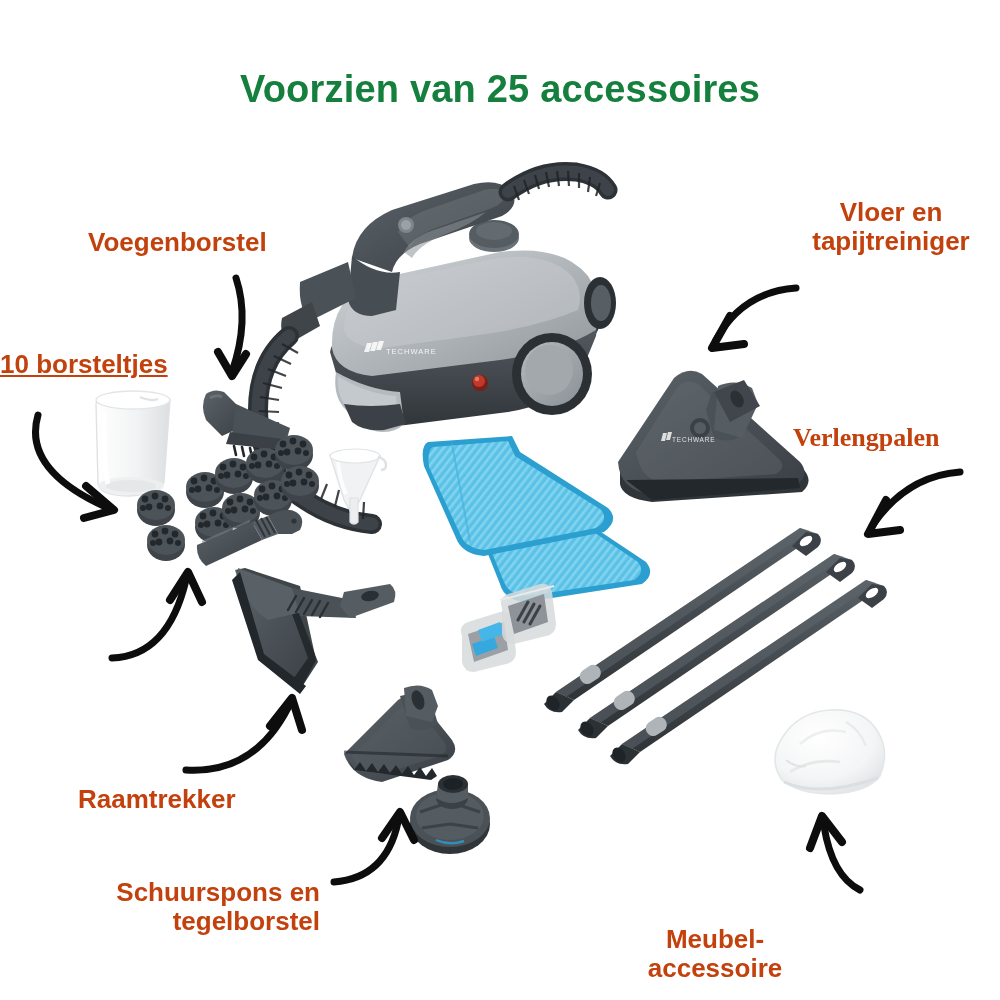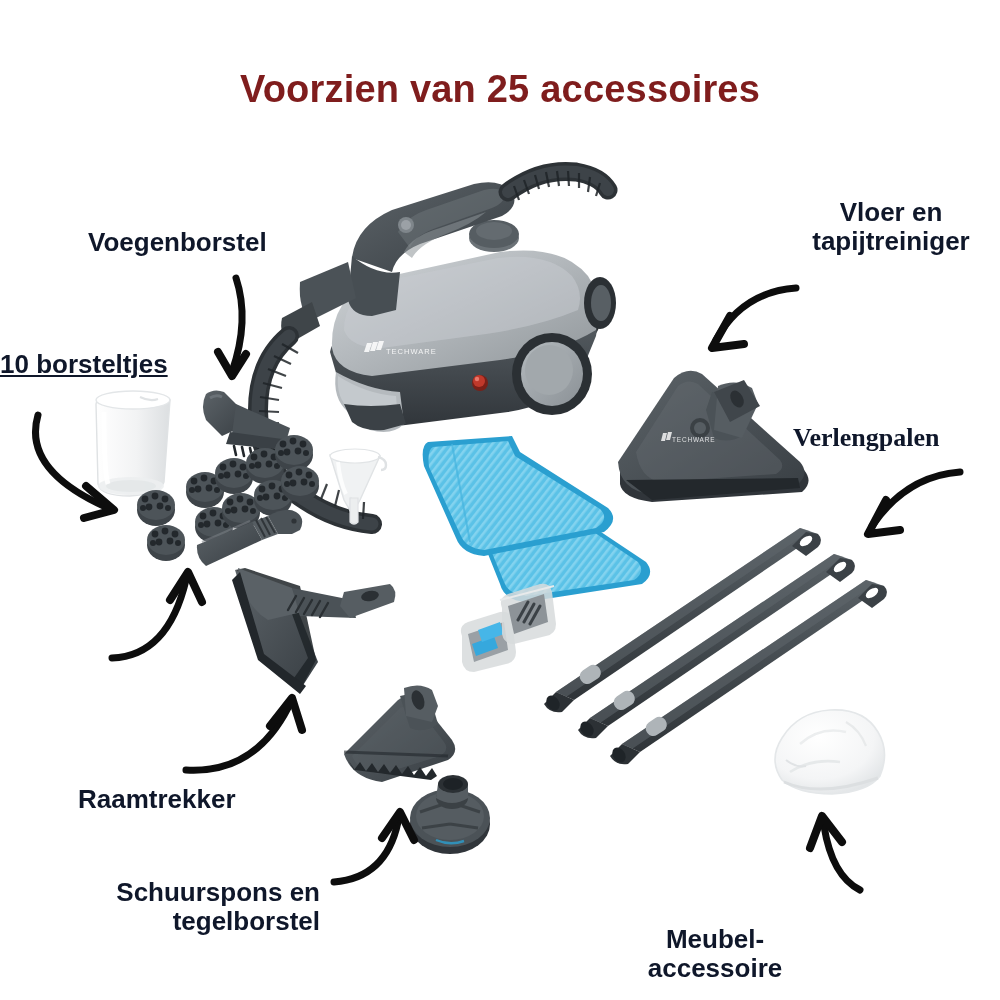--- a/index.html
+++ b/index.html
@@ -9,24 +9,24 @@
     font-family:"Liberation Sans", sans-serif;
     overflow:hidden;
     position:relative;
     -webkit-font-smoothing:antialiased;
   }
   #stage{position:absolute;left:0;top:0;width:1000px;height:1000px;}
 
   
   .title{
     position:absolute;width:1000px;text-align:center;top:68px;left:0;
-    font-size:38px;font-weight:bold;color:#7f1d1d;letter-spacing:.2px;
+    font-size:38px;font-weight:bold;color:#15803d;letter-spacing:.2px;
   }
   .lbl{
-    position:absolute;font-size:26px;font-weight:bold;color:#0f172a;
+    position:absolute;font-size:26px;font-weight:bold;color:#c2410c;
     line-height:1.12;white-space:pre-line;
   }
   .lbl.c{text-align:center;}
 
   
   svg.art{position:absolute;left:0;top:0;width:1000px;height:1000px;pointer-events:none;}
 </style>
 </head>
 <body>
 

